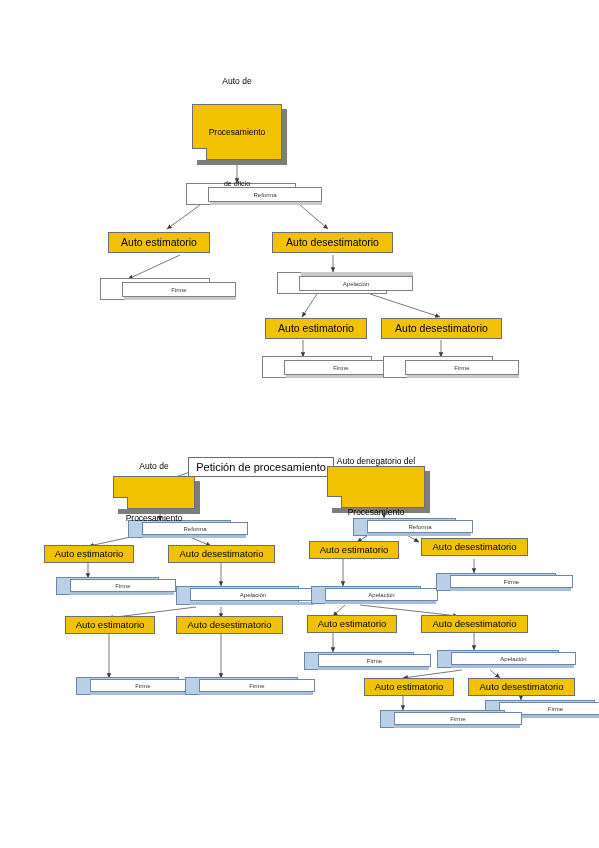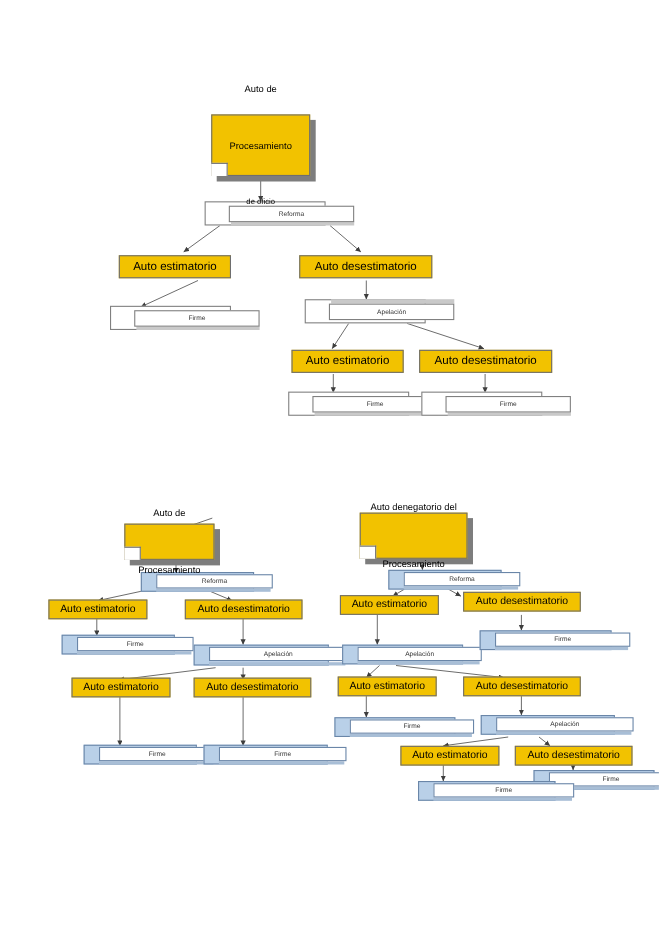--- a/index.html
+++ b/index.html
@@ -168,20 +168,23 @@
   </div>
 
   <div class="node stack" style="left:383px;top:356px;width:110px;height:22px;">
     <div class="back"></div>
     <div class="shade" style="left:24px;top:18px;width:112px;height:4px;"></div>
     <div class="front" style="left:22px;top:4px;width:114px;height:15px;">
       <span>Firme</span>
     </div>
   </div>
 
+  <div class="node wbox" style="left:188px;top:457px;width:146px;height:20px;">
+    <span>Petición de procesamiento</span>
+  </div>
 
   <div class="node ynote" style="left:113px;top:476px;width:82px;height:33px;">
     <span class="ttl">Auto de</span>
     <span class="ttl">Procesamiento</span>
     <span class="fold"></span>
   </div>
 
   <div class="node ynote" style="left:327px;top:466px;width:98px;height:42px;">
     <span class="ttl">Auto denegatorio del</span>
     <span class="ttl">Procesamiento</span>

